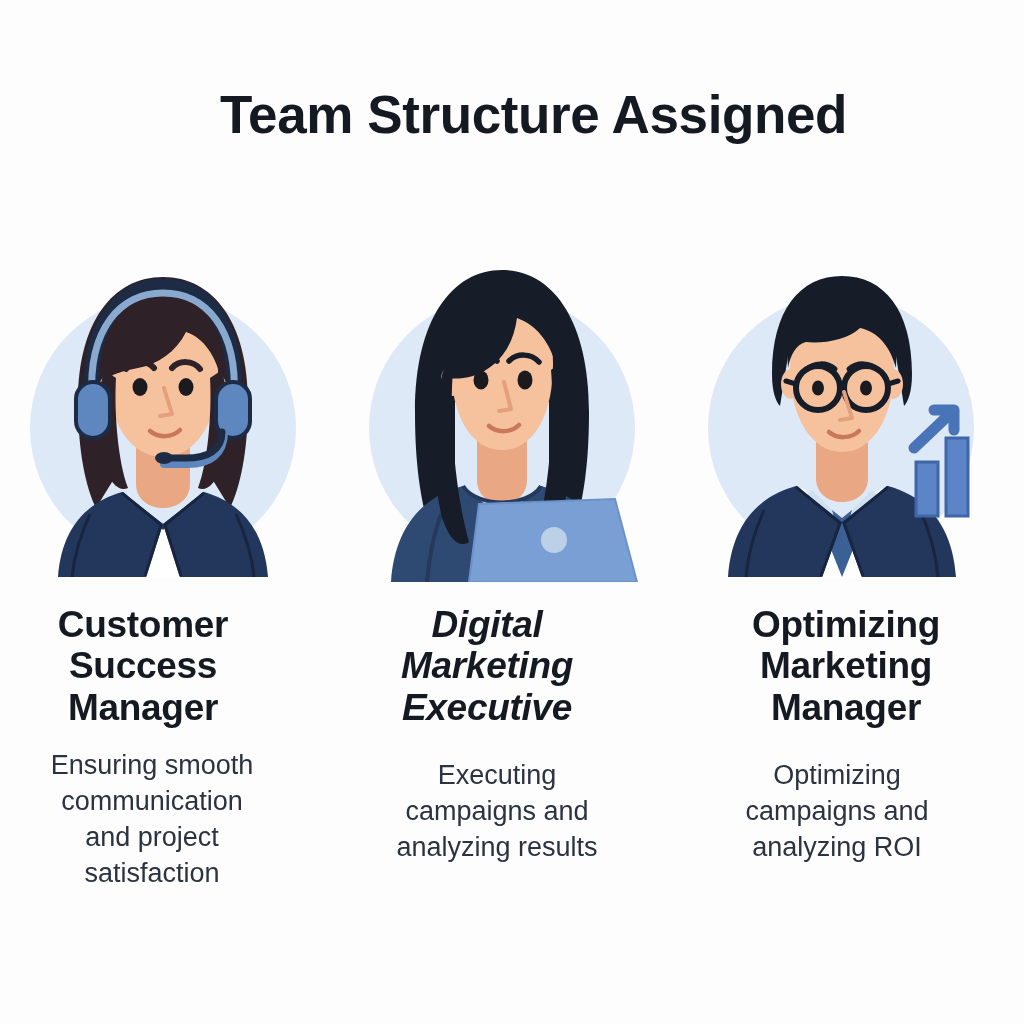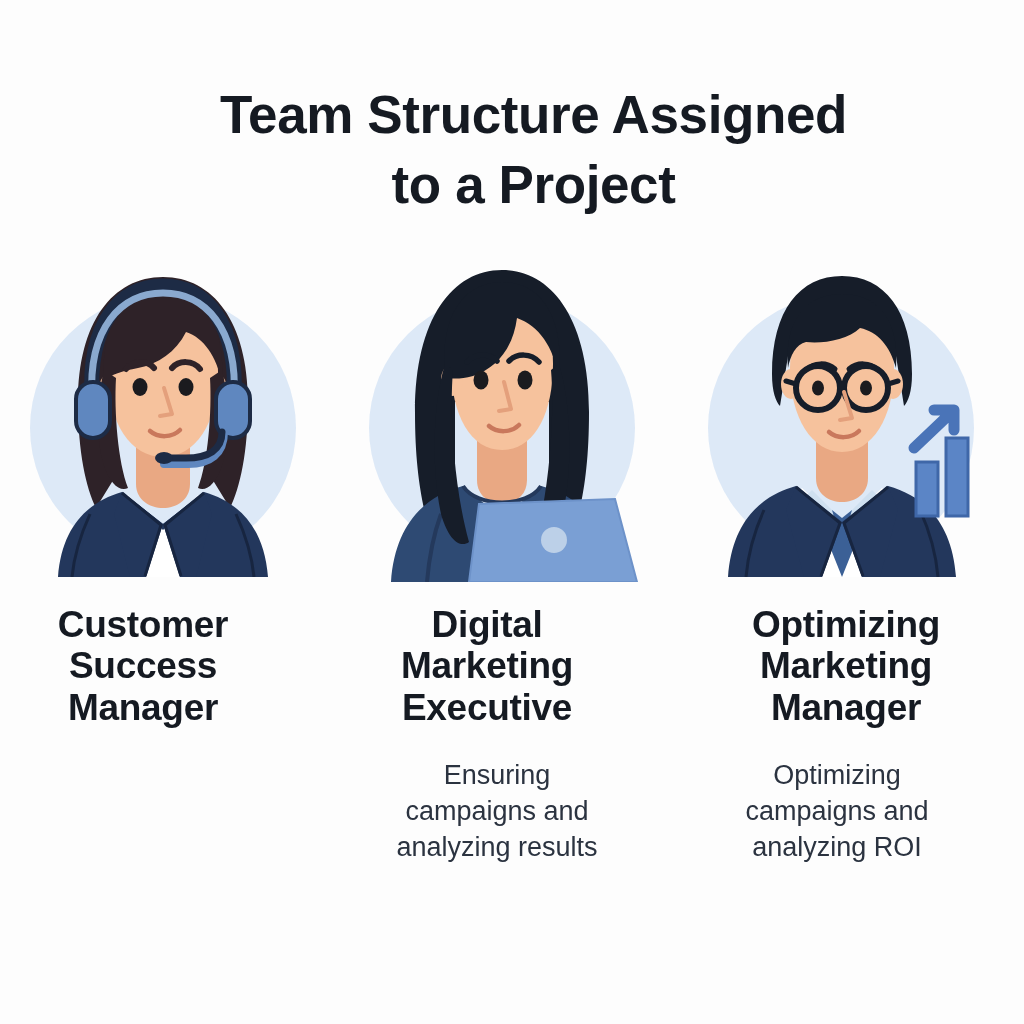--- a/index.html
+++ b/index.html
@@ -71,33 +71,32 @@
     margin-top: 22px;
     text-align: center;
     font-size: 27px;
     line-height: 1.33;
     font-weight: 400;
     color: #2b3340;
     white-space: pre-line;
   }
   .card.c1 .role { width: 250px; }
   .card.c1 .desc { width: 268px; margin-top: 20px; }
-  .card.c2 .role { width: 260px; }
+  .card.c2 .role { width: 260px; font-style: italic; }
   .card.c2 .desc { width: 280px; margin-top: 30px; }
   .card.c3 .role { width: 300px; }
   .card.c3 .desc { width: 282px; margin-top: 30px; }
 </style>
 </head>
 <body>
 
 <div class="page">
 
   <h1 class="title">
     <span>Team Structure Assigned</span>
-    <span class="l2">to a Project</span>
   </h1>
 
   <div class="columns">
 
     <div class="card c1">
 
       <div class="avatar-wrap">
         <svg viewBox="0 0 290 330" xmlns="http://www.w3.org/2000/svg">
           <defs>
             <clipPath id="c1clip">
@@ -161,20 +160,24 @@
             <path d="M206 180 C206 202 192 212 170 212 L146 212" fill="none" stroke="#5f87bf" stroke-width="8" stroke-linecap="round"></path>
             <path d="M204 180 C204 198 190 206 168 206 L146 206" fill="none" stroke="#1d2b45" stroke-width="7" stroke-linecap="round"></path>
             <ellipse cx="146" cy="206" rx="9" ry="6" fill="#1d2b45"></ellipse>
           </g>
         </svg>
       </div>
 
       <div class="role">Customer
 Success
 Manager</div>
+      <div class="desc">Ensuring smooth
+communication
+and project
+satisfaction</div>
     </div>
 
     <div class="card c2">
 
       <div class="avatar-wrap">
         <svg viewBox="0 0 290 330" xmlns="http://www.w3.org/2000/svg">
           <defs>
             <clipPath id="c2clip">
                 <path d="M0 0 H290 V330 H0 Z"></path>
               </clipPath>
@@ -219,21 +222,21 @@
 
             <path d="M122 252 L258 247 L280 330 L112 330 Z" fill="#7a9fd4" stroke="#6d92c9" stroke-width="2"></path>
             <ellipse cx="197" cy="288" rx="13" ry="13" fill="#bcd0e8"></ellipse>
           </g>
         </svg>
       </div>
 
       <div class="role">Digital
 Marketing
 Executive</div>
-      <div class="desc">Ensuring
+      <div class="desc">Executing
 campaigns and
 analyzing results</div>
     </div>
 
     <div class="card c3">
 
       <div class="avatar-wrap">
         <svg viewBox="0 0 290 330" xmlns="http://www.w3.org/2000/svg">
           <defs>
             <clipPath id="c3clip">

